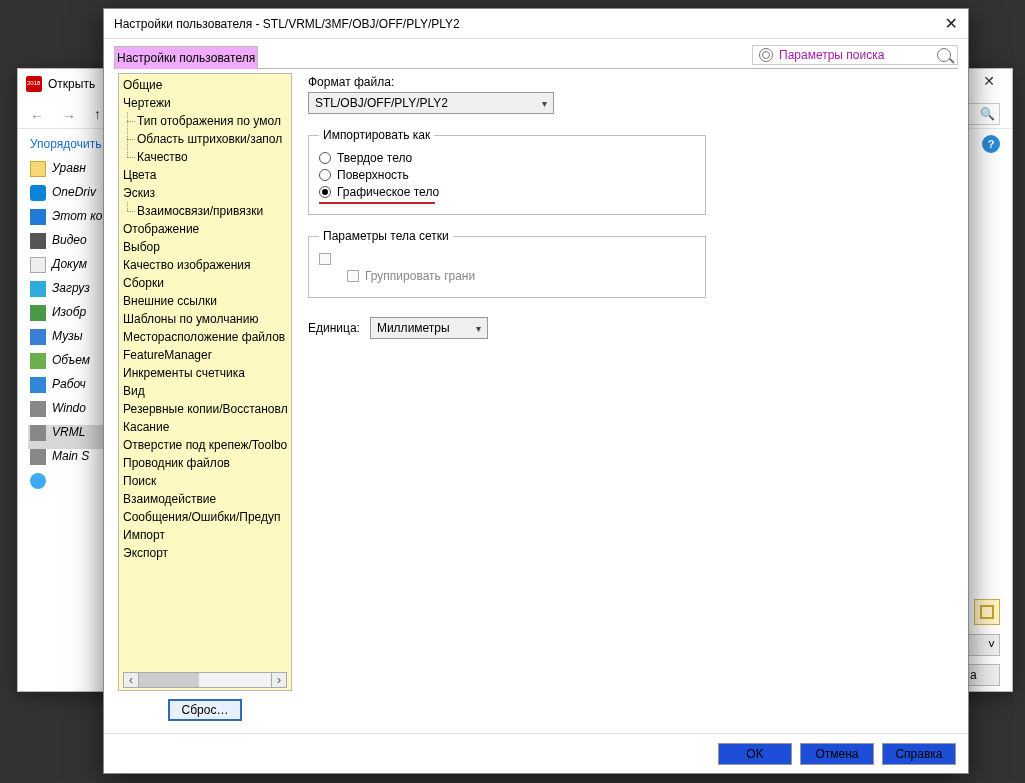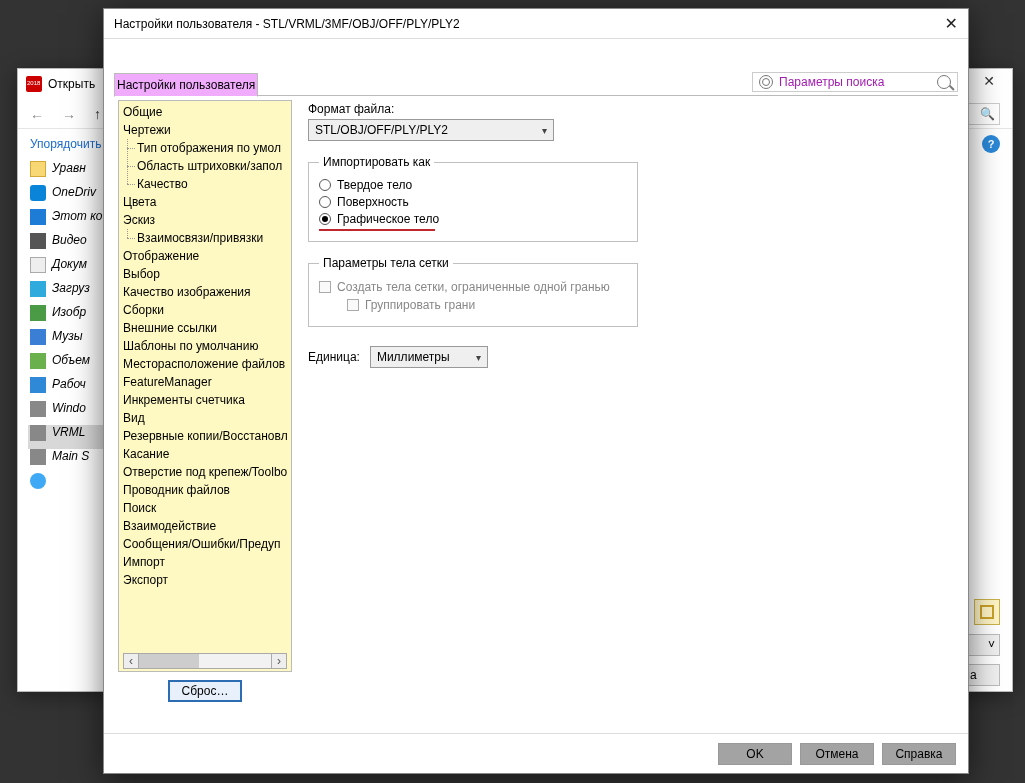--- a/index.html
+++ b/index.html
@@ -34,21 +34,21 @@
 .ic.vol { background:#6ab04c; }
 .ic.desk { background:#3089d6; }
 .ic.drive { background:#888; }
 .ic.cloud { background:#3fa9f5; border-radius:50%; }
 .bg-bottom-icon { position:absolute; right:12px; top:530px; width:26px; height:26px; border:1px solid #c9b24a; background:#fff4c6; display:flex; align-items:center; justify-content:center;}
 .bg-bottom-icon span{width:14px;height:14px;border:2px solid #c9a227;}
 .bg-combo { position:absolute; right:12px; top:565px; width:60px; height:22px; border:1px solid #bbb; display:flex; align-items:center; justify-content:space-between; padding:0 4px; background:#efefef;}
 .bg-btn-na { position:absolute; right:12px; top:595px; width:60px; height:22px; border:1px solid #bbb; background:#efefef; display:flex; align-items:center; justify-content:center;}
 
 
-.dlg { position: absolute; left: 103px; top: 8px; width: 866px; height: 766px; background: #fff; border: 1px solid #888; box-shadow: 0 6px 30px rgba(0,0,0,.55); display:flex; flex-direction:column;gap:27px;}
+.dlg { position: absolute; left: 103px; top: 8px; width: 866px; height: 766px; background: #fff; border: 1px solid #888; box-shadow: 0 6px 30px rgba(0,0,0,.55); display:flex; flex-direction:column;}
 .dlg-titlebar { height: 30px; display:flex; align-items:center; padding:0 10px; border-bottom:1px solid #ddd;}
 .dlg-title { flex:1; white-space:nowrap; overflow:hidden; }
 .dlg-close { width:30px; text-align:right; font-size:16px; color:#222; cursor:pointer;}
 .dlg-body { flex:1; display:flex; flex-direction:column; padding:6px 10px 0 10px; }
 .top-row { display:flex; align-items:flex-start; gap:8px; }
 .tab { border:1px solid #bbb; border-bottom:1px solid #fff; background:#f0abfc; padding:4px 2px; position:relative; top:1px; }
 .top-spacer { flex:1; }
 .search-wrap { display:flex; align-items:center; gap:6px; border:1px solid #ccc; padding:2px 6px; width:206px; color:#a21caf;}
 .gear { width:14px; height:14px; border:1.5px solid #777; border-radius:50%; position:relative;}
 .gear::before{content:"";position:absolute;inset:2px;border:1.5px solid #777;border-radius:50%;}
@@ -59,38 +59,38 @@
 .tree { flex:1; border:1px solid #bbb; background:#fef9c3; overflow:hidden; position:relative;}
 .tree-inner{ position:absolute; left:4px; top:2px; right:0;}
 .tree-item { white-space:nowrap; line-height:18px; }
 .tree-sub { padding-left:14px; position:relative;}
 .tree-sub::before{content:"";position:absolute;left:4px;top:0;bottom:9px;border-left:1px dotted #999;}
 .tree-sub .tree-item::before{content:"";position:absolute;left:4px;width:8px;border-top:1px dotted #999;margin-top:9px;}
 .tree-scroll { position:absolute; left:4px; right:4px; bottom:2px; height:16px; display:flex; align-items:center;}
 .tree-scroll .btn{width:16px;height:16px;border:1px solid #aaa;background:#eee;display:flex;align-items:center;justify-content:center;color:#555;}
 .tree-scroll .track{flex:1;height:16px;border-top:1px solid #aaa;border-bottom:1px solid #aaa;background:#f2f2f2;position:relative;}
 .tree-scroll .thumb{position:absolute;left:0;top:0;bottom:0;width:60px;background:#cdcdcd;}
-.reset-btn { margin:8px auto 0 auto; width:74px; height:22px; border:2px solid #2b6cb3; background:#e8f0fb; display:flex; align-items:center; justify-content:center;}
+.reset-btn { margin:8px auto 8px auto; width:74px; height:22px; border:2px solid #2b6cb3; background:#e8f0fb; display:flex; align-items:center; justify-content:center;}
 .right-pane { flex:1; padding:6px 8px 8px 16px;}
 .lbl { margin-bottom:3px;}
 .combo { height:22px; border:1px solid #999; background:#efefef; display:flex; align-items:center; justify-content:space-between; padding:0 6px; width:246px;}
 .combo .chev { color:#444; font-size:10px;}
-fieldset { border:1px solid #c0c0c0; margin:14px 0 0 0; padding:6px 10px 10px 10px; width:330px;}
+fieldset { border:1px solid #c0c0c0; margin:14px 0 0 0; padding:6px 10px 10px 10px; width:398px;}
 legend { padding:0 4px;}
 .radio-row { display:flex; align-items:center; gap:6px; margin:3px 0;}
 .radio { width:12px; height:12px; border:1px solid #555; border-radius:50%; display:inline-flex; align-items:center; justify-content:center;}
 .radio.checked::after{content:"";width:6px;height:6px;background:#000;border-radius:50%;}
 .underline { height:2px; background:#c0272d; width:116px; margin-top:2px;}
 .chk-row { display:flex; align-items:center; gap:6px; margin:4px 0; color:#888;}
 .chk-row.ind { margin-left:28px;}
 .chk { width:12px; height:12px; border:1px solid #aaa; background:#fafafa;}
 .unit-row { display:flex; align-items:center; gap:10px; margin-top:19px;}
 .unit-combo { width:118px;}
 .dlg-footer { height:40px; border-top:1px solid #ddd; display:flex; align-items:center; justify-content:flex-end; gap:8px; padding-right:12px;}
-.btn { width:74px; height:22px; border:1px solid #999; background:#a3a3a3; display:flex; align-items:center; justify-content:center;}
+.btn { width:74px; height:22px; border:1px solid #999; background:#1d4ed8; display:flex; align-items:center; justify-content:center;}
 </style>
 </head>
 <body>
 
 <div class="bg-window">
   <div class="bg-titlebar">
     <span class="bg-title-icon"></span>
     <span class="bg-title">Открыть</span>
     <span class="bg-close">✕</span>
   </div>
@@ -259,21 +259,20 @@
             <span class="radio checked"></span>
             <span>Графическое тело</span>
           </div>
           <div class="underline"></div>
         </fieldset>
 
         <fieldset>
           <legend>Параметры тела сетки</legend>
           <div class="chk-row">
             <span class="chk"></span>
-            <span>Создать тела сетки, ограниченные одной гранью</span>
           </div>
           <div class="chk-row ind">
             <span class="chk"></span>
             <span>Группировать грани</span>
           </div>
         </fieldset>
 
         <div class="unit-row">
           <span>Единица:</span>
           <div class="combo unit-combo">

